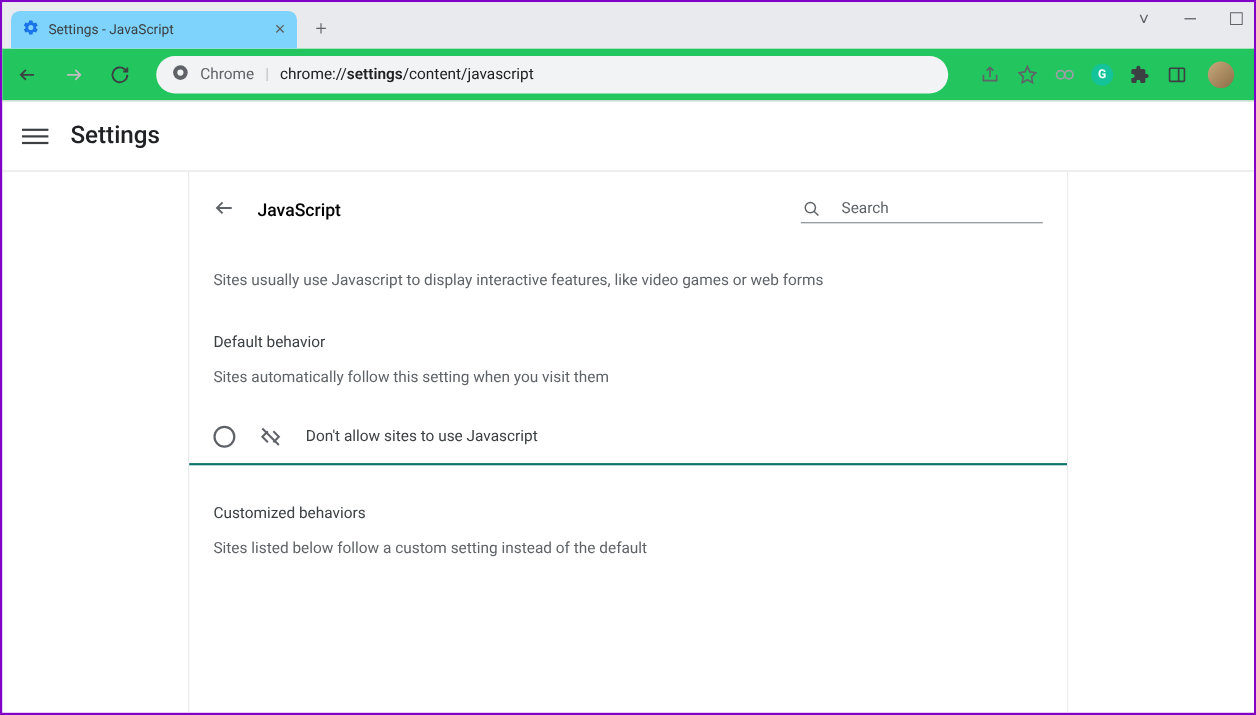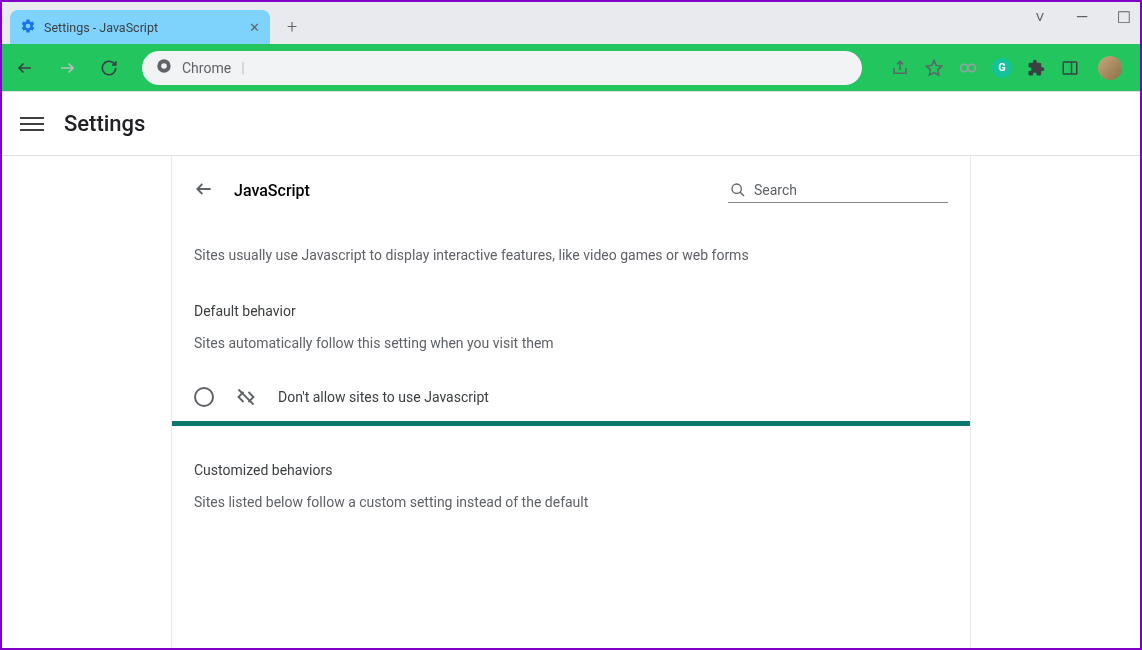--- a/index.html
+++ b/index.html
@@ -159,21 +159,21 @@
     .back-arrow { color: #5f6368; }
     .page-heading {
       font-size: 16px;
       font-weight: 500;
       color: #000000;
       flex: 1;
     }
     .search-box {
       display: flex;
       align-items: center;
-      gap: 8px;
+      gap: 19px;
       border-bottom: 1px solid #80868b;
       padding: 4px 2px;
       width: 220px;
       color: #5f6368;
       font-size: 14px;
     }
     .description {
       padding: 0 22px;
       font-size: 14px;
       color: #5f6368;
@@ -192,21 +192,21 @@
       color: #5f6368;
       margin-bottom: 22px;
     }
     .radio-row {
       display: flex;
       align-items: center;
       padding: 14px 22px;
       gap: 22px;
       font-size: 14px;
       color: #3c4043;
-      border-bottom: 5px solid #0f766e;
+      border-bottom: 2px solid #0f766e;
     }
     .radio-outer {
       width: 20px; height: 20px; border-radius: 50%;
       border: 2px solid #5f6368;
       display: flex; align-items: center; justify-content: center;
     }
     .radio-outer.selected { border-color: #1a73e8; }
     .radio-inner {
       width: 10px; height: 10px; border-radius: 50%;
       background: #1a73e8;
@@ -260,20 +260,21 @@
   </div>
   <div class="omnibox">
     <span>
       <svg width="16" height="16" viewBox="0 0 24 24">
           <circle cx="12" cy="12" r="10" fill="#5f6368"></circle>
           <circle cx="12" cy="12" r="4.2" fill="#f1f3f4"></circle>
         </svg>
     </span>
     <span class="chrome-label">Chrome</span>
     <span class="divider">|</span>
+    <span class="url"><span>chrome://</span><b>settings</b><span>/content/javascript</span></span>
   </div>
   <div class="ext-icons">
     <div class="ext-icon">
       <svg width="18" height="18" viewBox="0 0 24 24" fill="none" stroke="#5f6368" stroke-width="2">
           <path d="M4 12v7h16v-7M12 3v12M8 7l4-4 4 4"></path>
         </svg>
     </div>
     <div class="ext-icon">
       <svg width="18" height="18" viewBox="0 0 24 24" fill="none" stroke="#5f6368" stroke-width="2">
           <path d="M12 2l3 6.5 7 1-5 5 1.2 7L12 18l-6.2 3.5L7 14.5 2 9.5l7-1z"></path>

